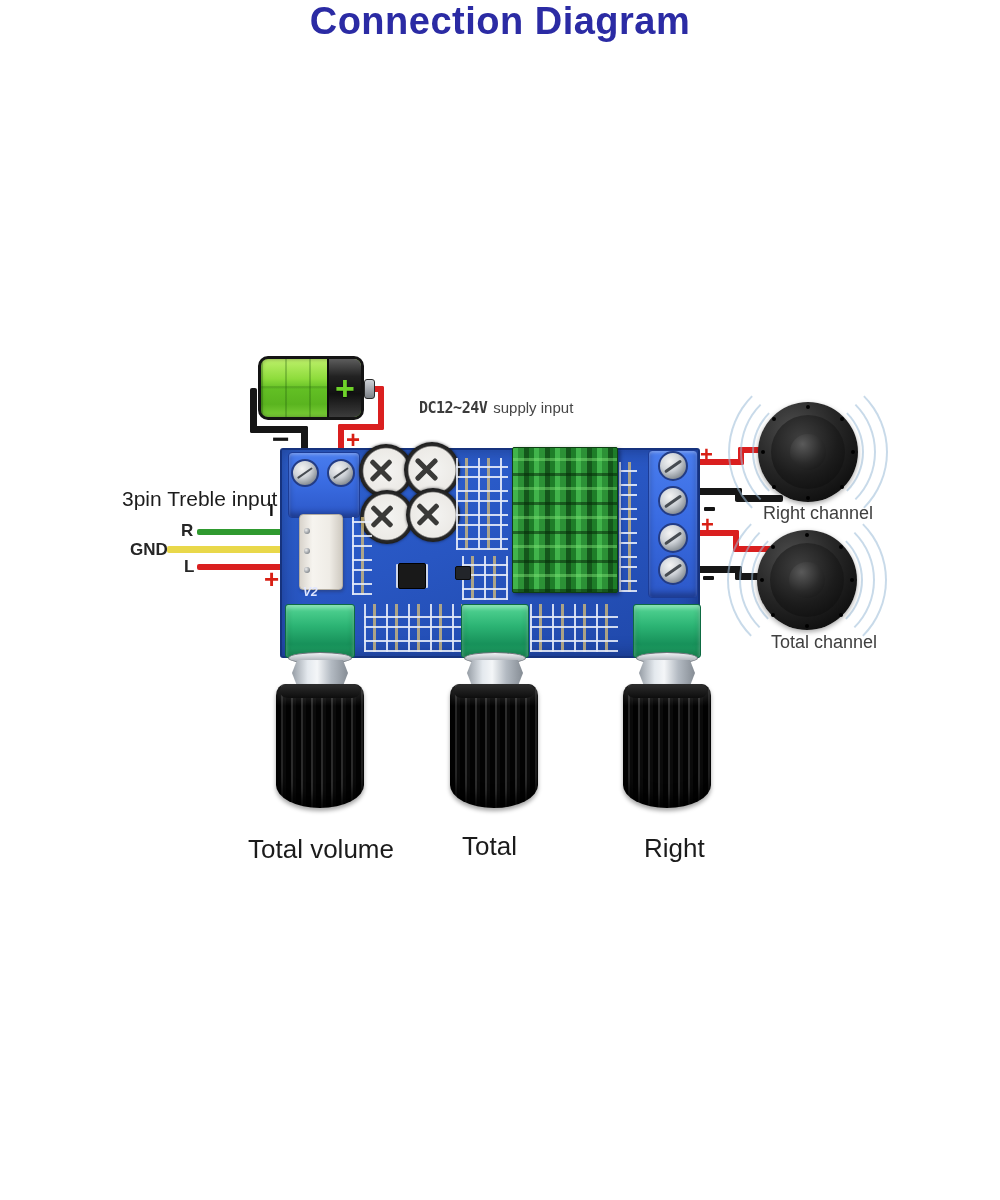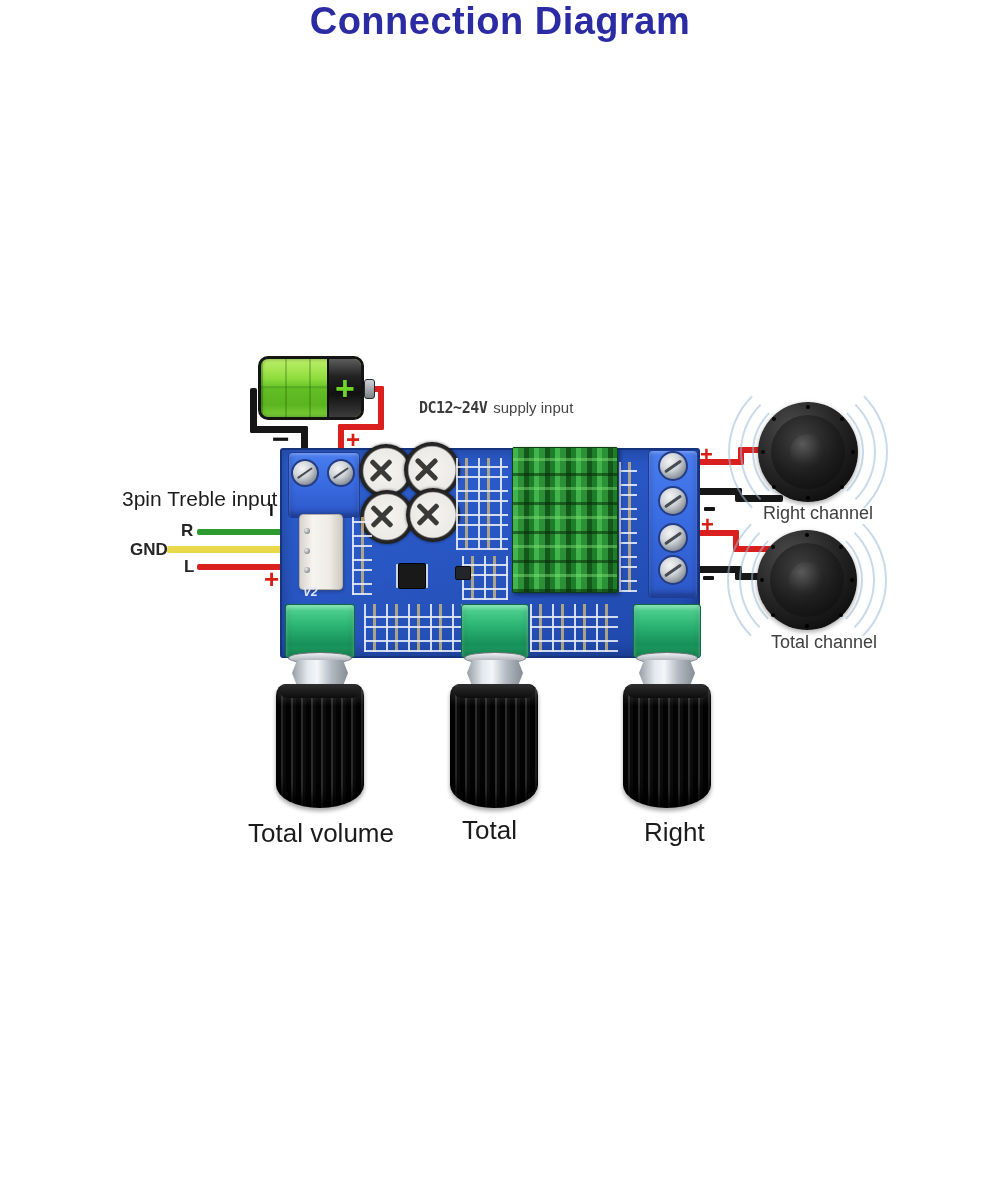--- a/index.html
+++ b/index.html
@@ -181,21 +181,21 @@
       linear-gradient(180deg, rgba(255,255,255,.14) 0 8px, rgba(255,255,255,0) 22px),
       repeating-linear-gradient(90deg,#030303 0 5px,#2b2b2b 5px 7px,#0b0b0b 7px 10px);
     background-color:#0a0a0a;
     border-radius:10px 10px 46px 46px / 12px 12px 24px 24px;
     box-shadow:0 3px 4px rgba(0,0,0,.35), inset 0 -10px 12px rgba(0,0,0,.8);
   }
   .knob::before {
     content:""; position:absolute; left:4%; top:0; width:92%; height:14px;
     background:linear-gradient(180deg,#2e2e2e,#0d0d0d); border-radius:8px/6px;
   }
-  .knob-label { position:absolute; font-size:26px; color:#1b1b1b; white-space:nowrap; }
+  .knob-label { position:absolute; font-size:26px; color:#1b1b1b; white-space:nowrap;margin-top:16px; }
 </style>
 </head>
 <body>
 
 <div id="stage">
 
   <div id="title" class="abs">Connection Diagram</div>
 
   <div class="wire black abs" style="left:250px;top:388px;width:7px;height:45px;"></div>
   <div class="wire black abs" style="left:250px;top:426px;width:58px;height:7px;"></div>

